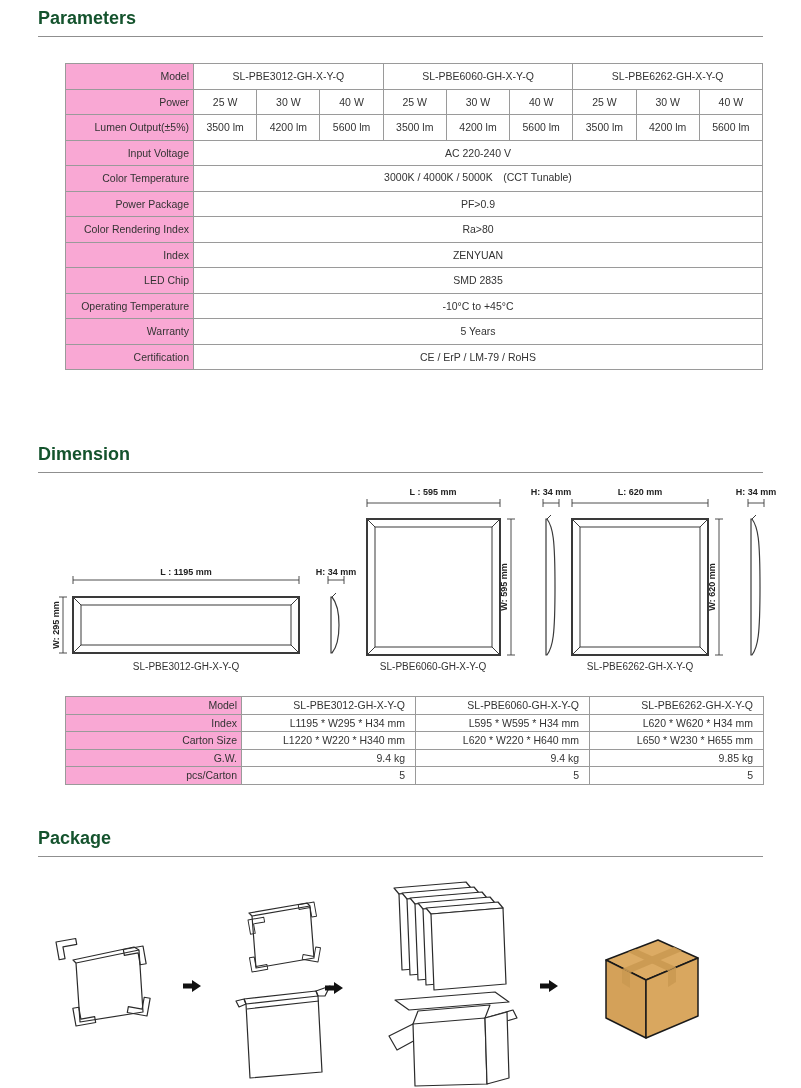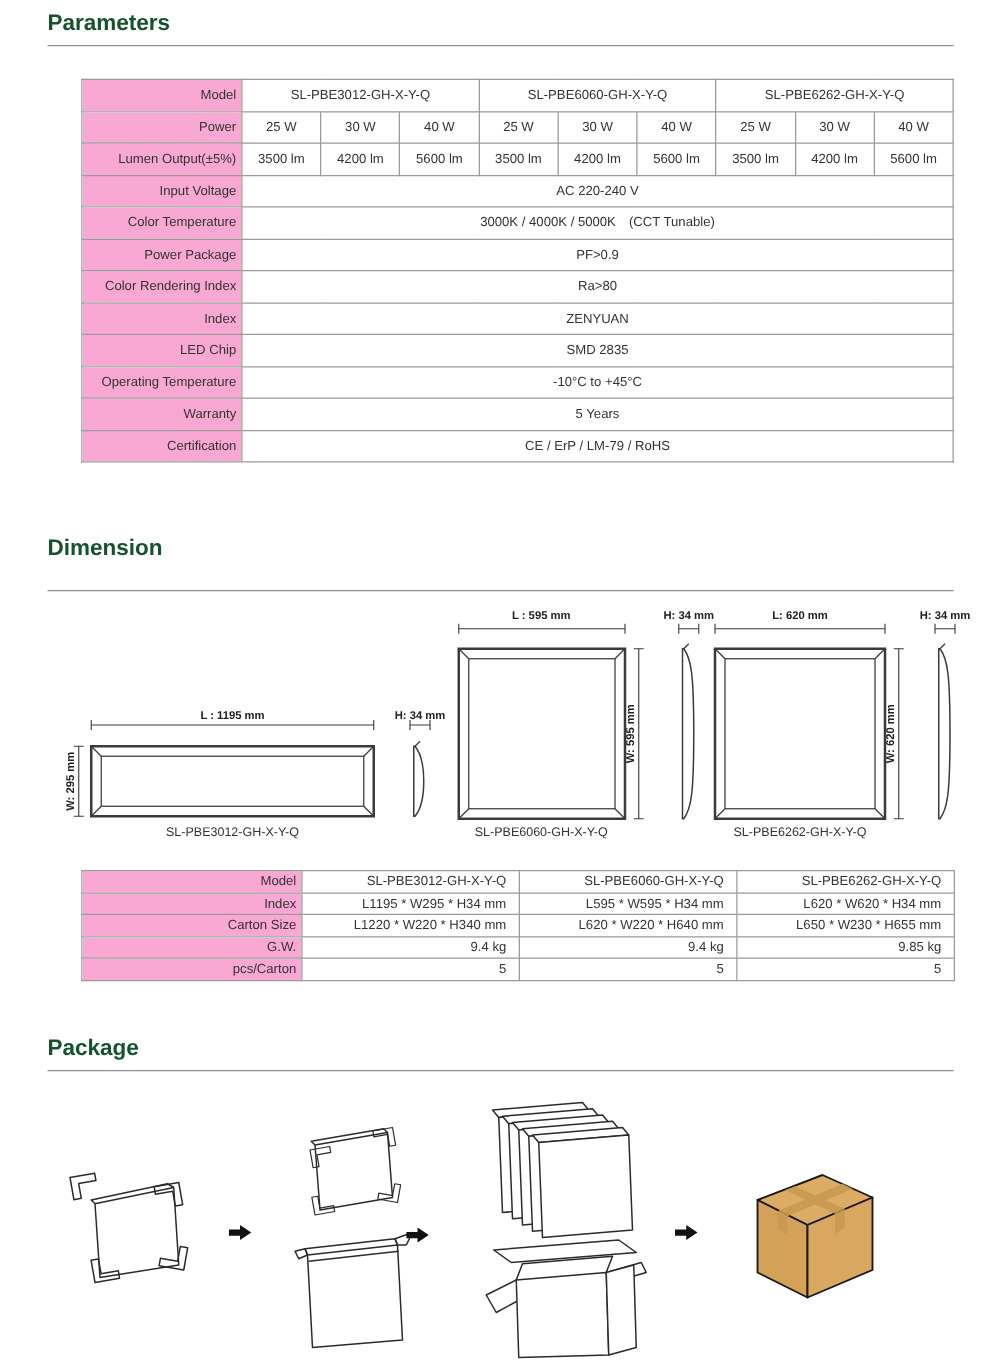--- a/index.html
+++ b/index.html
@@ -105,21 +105,21 @@
     <td class="lbl">Warranty</td>
     <td colspan="9">5 Years</td>
   </tr>
   <tr>
     <td class="lbl">Certification</td>
     <td colspan="9">CE / ErP / LM-79 / RoHS</td>
   </tr>
 </tbody>
   </table>
 
-<div class="section-title" style="top:428px;text-align:right;">Dimension</div>
+<div class="section-title" style="top:444px;text-align:right;">Dimension</div>
 <div class="rule" style="top:472px;"></div>
 
 <svg class="drawing" style="left:40px; top:563px;" width="330" height="100" viewBox="0 0 330 100">
   <text class="dimtext" x="146" y="12" text-anchor="middle">L : 1195 mm</text>
   <line x1="33" y1="17" x2="259" y2="17" stroke-width="0.9"></line>
   <line x1="33" y1="13" x2="33" y2="21" stroke-width="0.9"></line>
     <line x1="259" y1="13" x2="259" y2="21" stroke-width="0.9"></line>
   <text class="dimtext" transform="rotate(-90 19 62)" x="19" y="62" text-anchor="middle">W: 295 mm</text>
   <line x1="23" y1="34" x2="23" y2="90" stroke-width="0.9"></line>
   <line x1="19" y1="34" x2="27" y2="34" stroke-width="0.9"></line>

